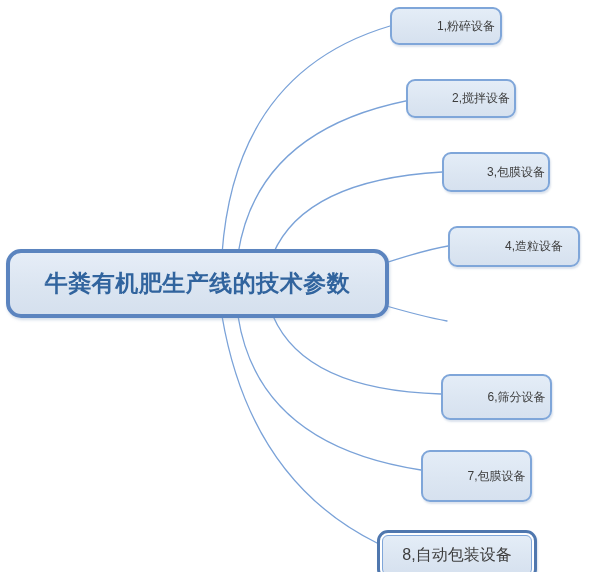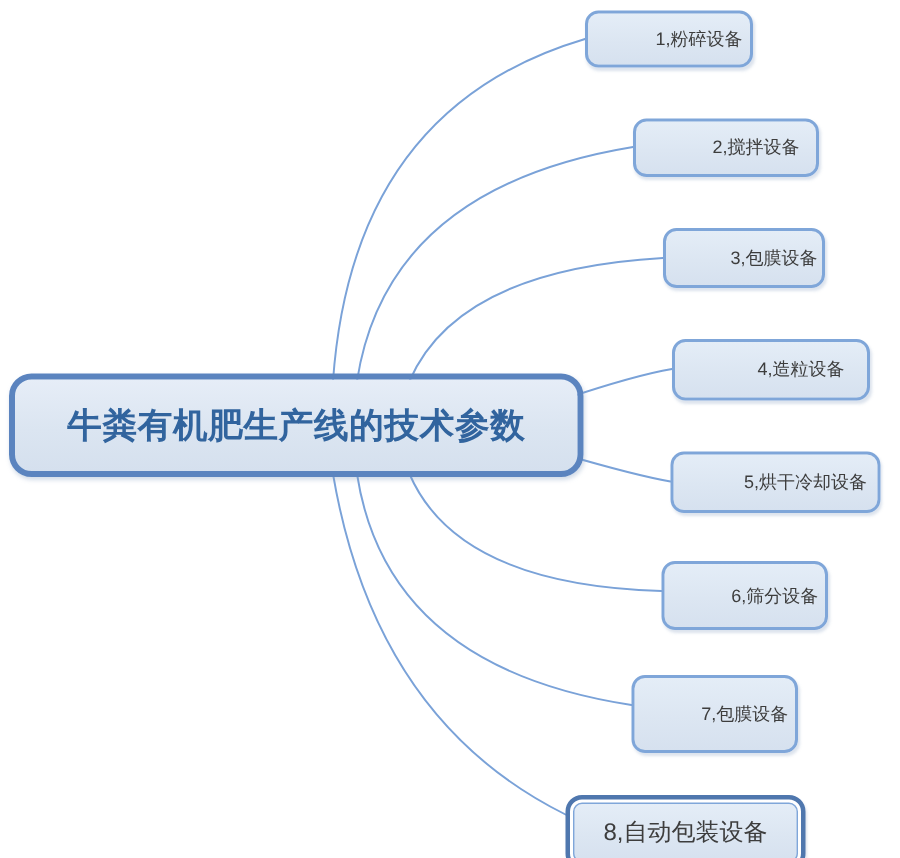--- a/index.html
+++ b/index.html
@@ -89,35 +89,32 @@
   </svg>
 
   <div class="root-node">
     <span>牛粪有机肥生产线的技术参数</span>
   </div>
 
   <div class="branch" style="left:390px; top:7px; width:112px; height:38px;">
     <span>1,粉碎设备</span>
   </div>
 
-  <div class="branch" style="left:422px; top:79px; width:124px; height:39px;">
+  <div class="branch" style="left:406px; top:79px; width:110px; height:39px;">
     <span>2,搅拌设备</span>
   </div>
 
   <div class="branch" style="left:442px; top:152px; width:108px; height:40px;">
     <span>3,包膜设备</span>
   </div>
 
   <div class="branch" style="left:448px; top:226px; width:132px; height:41px;">
     <span>4,造粒设备</span>
   </div>
 
-  <div class="branch" style="left:447px; top:301px; width:140px; height:41px;">
-    <span>5,烘干冷却设备</span>
-  </div>
 
   <div class="branch" style="left:441px; top:374px; width:111px; height:46px;">
     <span>6,筛分设备</span>
   </div>
 
   <div class="branch" style="left:421px; top:450px; width:111px; height:52px;">
     <span>7,包膜设备</span>
   </div>
 
   <div class="branch-selected">

